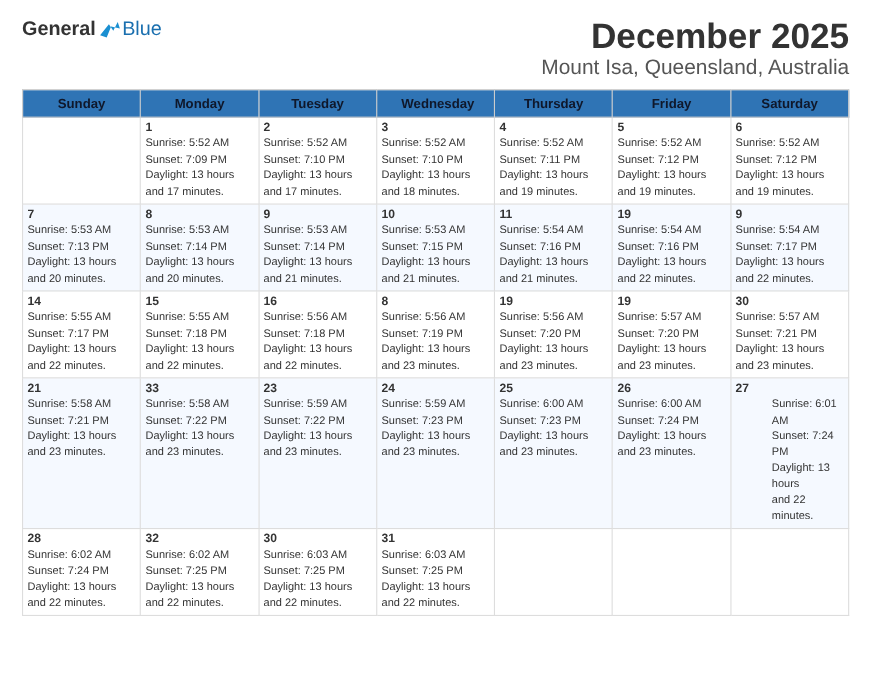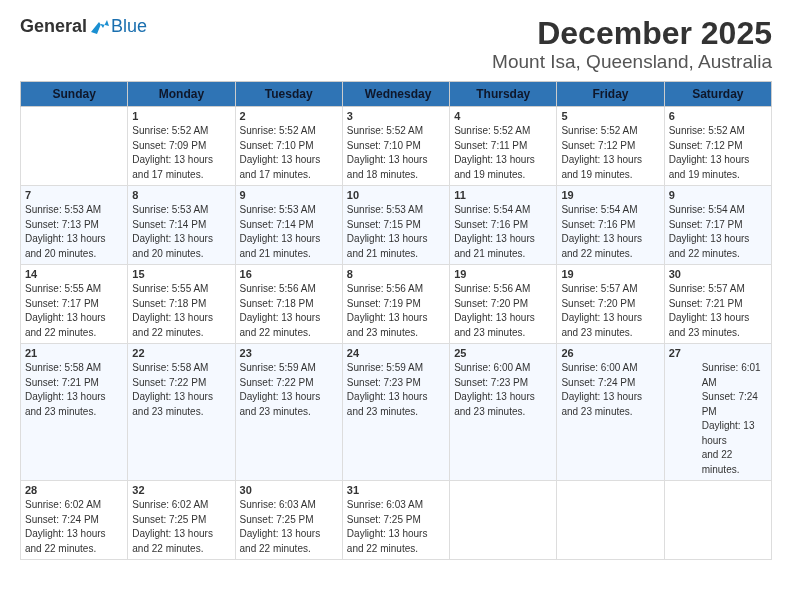--- a/index.html
+++ b/index.html
@@ -281,21 +281,21 @@
         </tr>
         <tr>
           <td>
             <span class="day-num">21</span>
             <div class="day-info" style="white-space: pre-line;">Sunrise: 5:58 AM
 Sunset: 7:21 PM
 Daylight: 13 hours
 and 23 minutes.</div>
           </td>
           <td>
-            <span class="day-num">22</span>
+            <span class="day-num">33</span>
             <div class="day-info" style="white-space: pre-line;">Sunrise: 5:58 AM
 Sunset: 7:22 PM
 Daylight: 13 hours
 and 23 minutes.</div>
           </td>
           <td>
             <span class="day-num">23</span>
             <div class="day-info" style="white-space: pre-line;">Sunrise: 5:59 AM
 Sunset: 7:22 PM
 Daylight: 13 hours

